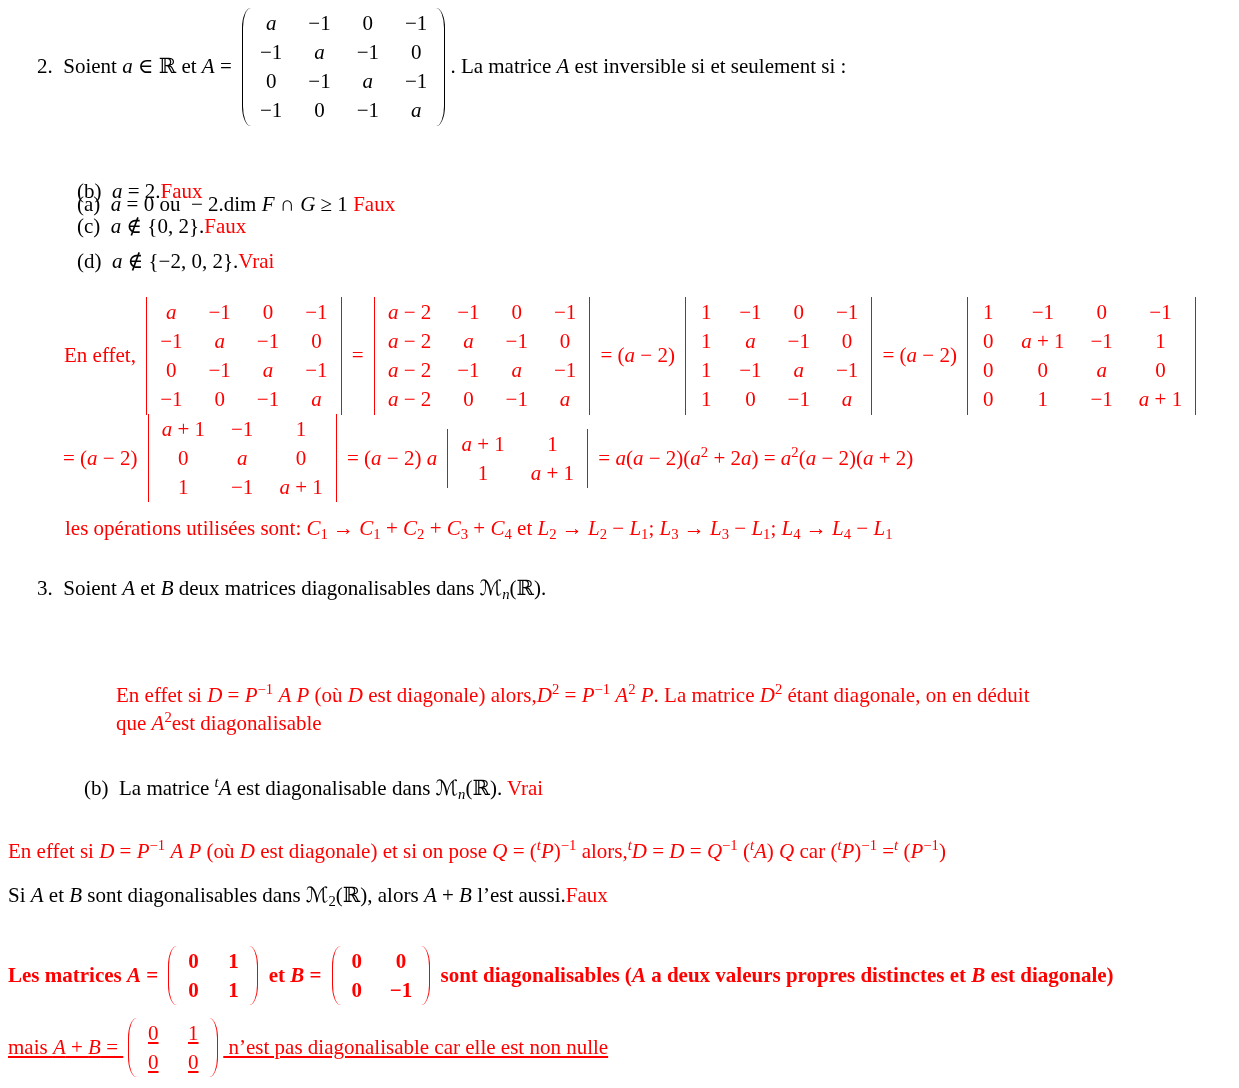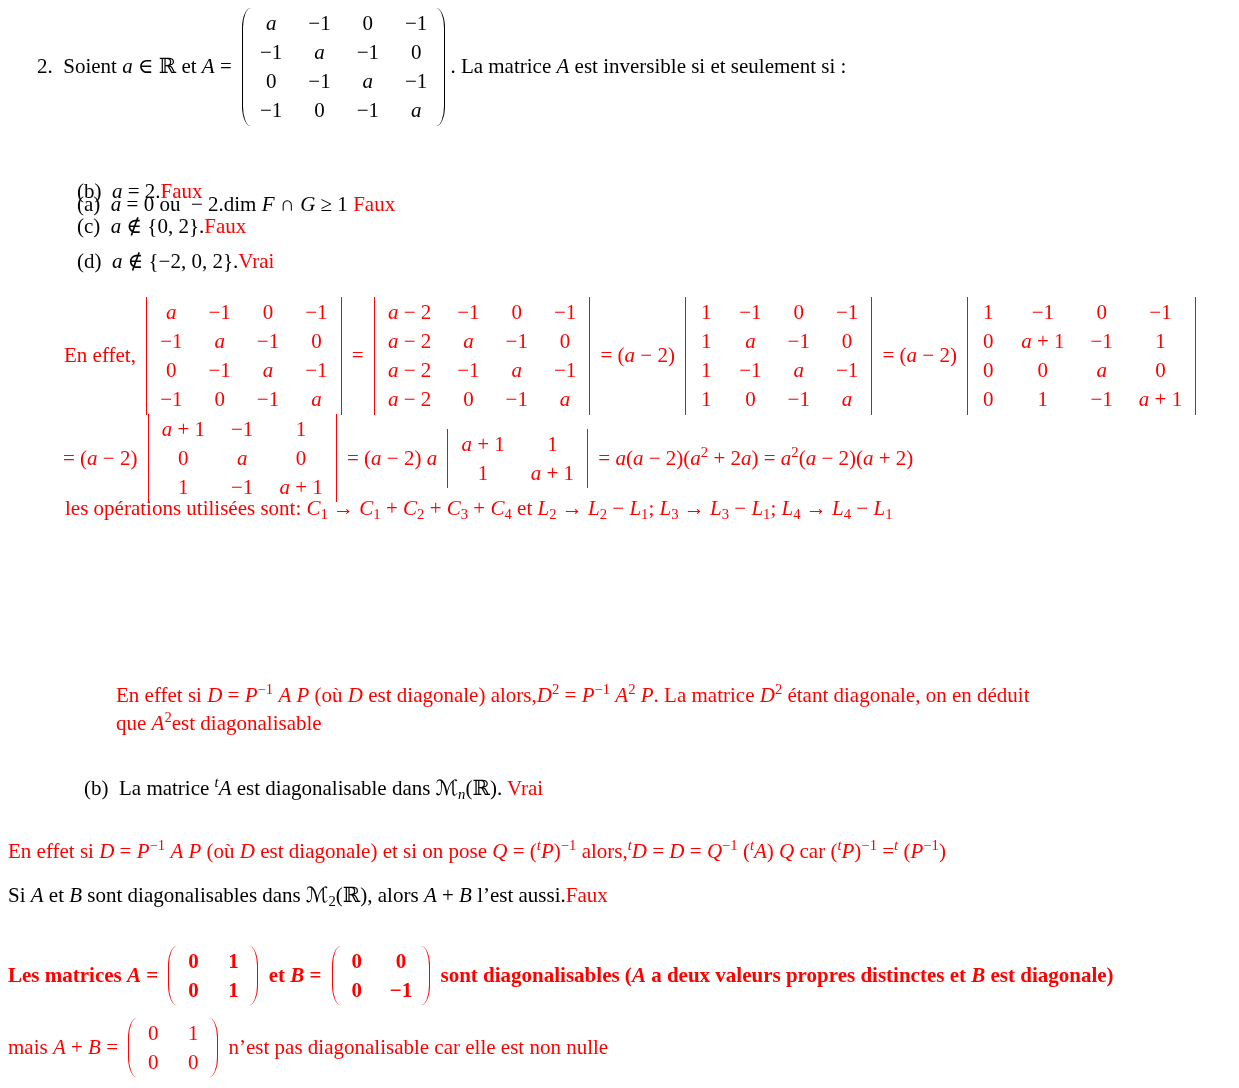--- a/index.html
+++ b/index.html
@@ -29,45 +29,46 @@
   .det > .delim.left{border-left:1.5px solid currentColor;}
   .det > .delim.right{border-right:1.5px solid currentColor;}
 
   #b-q2     {left:37px;  top:8px;}
   #b-2a     {left:77px;  top:144px;margin-top:48px;}
   #b-2b     {left:77px;  top:179px;}
   #b-2c     {left:77px;  top:214px;}
   #b-2d     {left:77px;  top:249px;justify-content:flex-end;}
   #b-chain1 {left:64px;  top:297px;}
   #b-chain2 {left:63px;  top:414px;}
-  #b-ops    {left:65px;  top:496px;}
+  #b-ops    {left:65px;  top:516px;}
   #b-q3     {left:37px;  top:576px;}
   #b-3a     {left:77px;  top:620px;}
   #b-3a-expl{left:116px; top:681px; width:1123px;}
   #b-3b     {left:84px;  top:776px;}
   #b-3b-expl{left:8px;   top:837px; width:1231px;}
   #b-sum    {left:8px;   top:883px;}
   #b-ce1    {left:8px;   top:946px; max-width:1231px;font-weight:bold;}
-  #b-ce2    {left:8px;   top:1018px;}
+  #b-ce2    {left:8px;   top:1018px;text-decoration:underline;}
 </style>
 </head>
 <body>
 
 <div id="doc">
   <div class="block flexline" id="b-q2"><span class="run"><span class="seg">2.  Soient </span><span class="seg it">a</span><span class="seg"> ∈ ℝ et </span><span class="seg it">A</span><span class="seg"> = </span></span><span class="matrix paren"><span class="delim left"></span><span class="mgrid" style="grid-template-columns: repeat(4, auto);"><span class="mcell"><span class="it">a</span></span><span class="mcell"><span>−1</span></span><span class="mcell"><span>0</span></span><span class="mcell"><span>−1</span></span><span class="mcell"><span>−1</span></span><span class="mcell"><span class="it">a</span></span><span class="mcell"><span>−1</span></span><span class="mcell"><span>0</span></span><span class="mcell"><span>0</span></span><span class="mcell"><span>−1</span></span><span class="mcell"><span class="it">a</span></span><span class="mcell"><span>−1</span></span><span class="mcell"><span>−1</span></span><span class="mcell"><span>0</span></span><span class="mcell"><span>−1</span></span><span class="mcell"><span class="it">a</span></span></span><span class="delim right"></span></span><span class="run"><span class="seg">. La matrice </span><span class="seg it">A</span><span class="seg"> est inversible si et seulement si :</span></span></div>
 
   <div class="block flexline" id="b-2a"><span class="run"><span class="seg">(a)  </span><span class="seg it">a</span><span class="seg"> = 0 ou  − 2.dim </span><span class="seg it">F</span><span class="seg"> ∩ </span><span class="seg it">G</span><span class="seg"> ≥ 1 </span><span class="seg c-red">Faux</span></span></div>
   <div class="block flexline" id="b-2b"><span class="run"><span class="seg">(b)  </span><span class="seg it">a</span><span class="seg"> = 2.</span><span class="seg c-red">Faux</span></span></div>
   <div class="block flexline" id="b-2c"><span class="run"><span class="seg">(c)  </span><span class="seg it">a</span><span class="seg"> ∉ {0, 2}.</span><span class="seg c-red">Faux</span></span></div>
   <div class="block flexline" id="b-2d"><span class="run"><span class="seg">(d)  </span><span class="seg it">a</span><span class="seg"> ∉ {−2, 0, 2}.</span><span class="seg c-red">Vrai</span></span></div>
 
   <div class="block flexline red" id="b-chain1"><span class="run"><span class="seg">En effet, </span></span><span class="matrix det"><span class="delim left"></span><span class="mgrid" style="grid-template-columns: repeat(4, auto);"><span class="mcell"><span class="it">a</span></span><span class="mcell"><span>−1</span></span><span class="mcell"><span>0</span></span><span class="mcell"><span>−1</span></span><span class="mcell"><span>−1</span></span><span class="mcell"><span class="it">a</span></span><span class="mcell"><span>−1</span></span><span class="mcell"><span>0</span></span><span class="mcell"><span>0</span></span><span class="mcell"><span>−1</span></span><span class="mcell"><span class="it">a</span></span><span class="mcell"><span>−1</span></span><span class="mcell"><span>−1</span></span><span class="mcell"><span>0</span></span><span class="mcell"><span>−1</span></span><span class="mcell"><span class="it">a</span></span></span><span class="delim right"></span></span><span class="run"><span class="seg"> = </span></span><span class="matrix det"><span class="delim left"></span><span class="mgrid" style="grid-template-columns: repeat(4, auto);"><span class="mcell"><span class="it">a</span><span> − 2</span></span><span class="mcell"><span>−1</span></span><span class="mcell"><span>0</span></span><span class="mcell"><span>−1</span></span><span class="mcell"><span class="it">a</span><span> − 2</span></span><span class="mcell"><span class="it">a</span></span><span class="mcell"><span>−1</span></span><span class="mcell"><span>0</span></span><span class="mcell"><span class="it">a</span><span> − 2</span></span><span class="mcell"><span>−1</span></span><span class="mcell"><span class="it">a</span></span><span class="mcell"><span>−1</span></span><span class="mcell"><span class="it">a</span><span> − 2</span></span><span class="mcell"><span>0</span></span><span class="mcell"><span>−1</span></span><span class="mcell"><span class="it">a</span></span></span><span class="delim right"></span></span><span class="run"><span class="seg"> = (</span><span class="seg it">a</span><span class="seg"> − 2) </span></span><span class="matrix det"><span class="delim left"></span><span class="mgrid" style="grid-template-columns: repeat(4, auto);"><span class="mcell"><span>1</span></span><span class="mcell"><span>−1</span></span><span class="mcell"><span>0</span></span><span class="mcell"><span>−1</span></span><span class="mcell"><span>1</span></span><span class="mcell"><span class="it">a</span></span><span class="mcell"><span>−1</span></span><span class="mcell"><span>0</span></span><span class="mcell"><span>1</span></span><span class="mcell"><span>−1</span></span><span class="mcell"><span class="it">a</span></span><span class="mcell"><span>−1</span></span><span class="mcell"><span>1</span></span><span class="mcell"><span>0</span></span><span class="mcell"><span>−1</span></span><span class="mcell"><span class="it">a</span></span></span><span class="delim right"></span></span><span class="run"><span class="seg"> = (</span><span class="seg it">a</span><span class="seg"> − 2) </span></span><span class="matrix det"><span class="delim left"></span><span class="mgrid" style="grid-template-columns: repeat(4, auto);"><span class="mcell"><span>1</span></span><span class="mcell"><span>−1</span></span><span class="mcell"><span>0</span></span><span class="mcell"><span>−1</span></span><span class="mcell"><span>0</span></span><span class="mcell"><span class="it">a</span><span> + 1</span></span><span class="mcell"><span>−1</span></span><span class="mcell"><span>1</span></span><span class="mcell"><span>0</span></span><span class="mcell"><span>0</span></span><span class="mcell"><span class="it">a</span></span><span class="mcell"><span>0</span></span><span class="mcell"><span>0</span></span><span class="mcell"><span>1</span></span><span class="mcell"><span>−1</span></span><span class="mcell"><span class="it">a</span><span> + 1</span></span></span><span class="delim right"></span></span></div>
   <div class="block flexline red" id="b-chain2"><span class="run"><span class="seg">= (</span><span class="seg it">a</span><span class="seg"> − 2) </span></span><span class="matrix det"><span class="delim left"></span><span class="mgrid" style="grid-template-columns: repeat(3, auto);"><span class="mcell"><span class="it">a</span><span> + 1</span></span><span class="mcell"><span>−1</span></span><span class="mcell"><span>1</span></span><span class="mcell"><span>0</span></span><span class="mcell"><span class="it">a</span></span><span class="mcell"><span>0</span></span><span class="mcell"><span>1</span></span><span class="mcell"><span>−1</span></span><span class="mcell"><span class="it">a</span><span> + 1</span></span></span><span class="delim right"></span></span><span class="run"><span class="seg"> = (</span><span class="seg it">a</span><span class="seg"> − 2) </span><span class="seg it">a</span><span class="seg"> </span></span><span class="matrix det"><span class="delim left"></span><span class="mgrid" style="grid-template-columns: repeat(2, auto);"><span class="mcell"><span class="it">a</span><span> + 1</span></span><span class="mcell"><span>1</span></span><span class="mcell"><span>1</span></span><span class="mcell"><span class="it">a</span><span> + 1</span></span></span><span class="delim right"></span></span><span class="run"><span class="seg"> = </span><span class="seg it">a</span><span class="seg">(</span><span class="seg it">a</span><span class="seg"> − 2)(</span><span class="seg it">a</span><span class="seg sup">2</span><span class="seg"> + 2</span><span class="seg it">a</span><span class="seg">) = </span><span class="seg it">a</span><span class="seg sup">2</span><span class="seg">(</span><span class="seg it">a</span><span class="seg"> − 2)(</span><span class="seg it">a</span><span class="seg"> + 2)</span></span></div>
   <div class="block flexline red" id="b-ops"><span class="run"><span class="seg">les opérations utilisées sont: </span><span class="seg it">C</span><span class="seg sub">1</span><span class="seg"> → </span><span class="seg it">C</span><span class="seg sub">1</span><span class="seg"> + </span><span class="seg it">C</span><span class="seg sub">2</span><span class="seg"> + </span><span class="seg it">C</span><span class="seg sub">3</span><span class="seg"> + </span><span class="seg it">C</span><span class="seg sub">4</span><span class="seg"> et </span><span class="seg it">L</span><span class="seg sub">2</span><span class="seg"> → </span><span class="seg it">L</span><span class="seg sub">2</span><span class="seg"> − </span><span class="seg it">L</span><span class="seg sub">1</span><span class="seg">; </span><span class="seg it">L</span><span class="seg sub">3</span><span class="seg"> → </span><span class="seg it">L</span><span class="seg sub">3</span><span class="seg"> − </span><span class="seg it">L</span><span class="seg sub">1</span><span class="seg">; </span><span class="seg it">L</span><span class="seg sub">4</span><span class="seg"> → </span><span class="seg it">L</span><span class="seg sub">4</span><span class="seg"> − </span><span class="seg it">L</span><span class="seg sub">1</span></span></div>
 
+  <div class="block flexline" id="b-q3"><span class="run"><span class="seg">3.  Soient </span><span class="seg it">A</span><span class="seg"> et </span><span class="seg it">B</span><span class="seg"> deux matrices diagonalisables dans </span><span class="seg">ℳ</span><span class="seg it sub">n</span><span class="seg">(ℝ).</span></span></div>
   <div class="block para red" id="b-3a-expl"><span class="run"><span class="seg">En effet si </span><span class="seg it">D</span><span class="seg"> = </span><span class="seg it">P</span><span class="seg sup">−1</span><span class="seg"> </span><span class="seg it">A</span><span class="seg"> </span><span class="seg it">P</span><span class="seg"> (où </span><span class="seg it">D</span><span class="seg"> est diagonale) alors,</span><span class="seg it">D</span><span class="seg sup">2</span><span class="seg"> = </span><span class="seg it">P</span><span class="seg sup">−1</span><span class="seg"> </span><span class="seg it">A</span><span class="seg sup">2</span><span class="seg"> </span><span class="seg it">P</span><span class="seg">. La matrice </span><span class="seg it">D</span><span class="seg sup">2</span><span class="seg"> étant diagonale, on en déduit</span><br><span class="seg">que </span><span class="seg it">A</span><span class="seg sup">2</span><span class="seg">est diagonalisable</span></span></div>
   <div class="block flexline" id="b-3b"><span class="run"><span class="seg">(b)  La matrice </span><span class="seg it sup">t</span><span class="seg it">A</span><span class="seg"> est diagonalisable dans </span><span class="seg">ℳ</span><span class="seg it sub">n</span><span class="seg">(ℝ). </span><span class="seg c-red">Vrai</span></span></div>
   <div class="block para red" id="b-3b-expl"><span class="run"><span class="seg">En effet si </span><span class="seg it">D</span><span class="seg"> = </span><span class="seg it">P</span><span class="seg sup">−1</span><span class="seg"> </span><span class="seg it">A</span><span class="seg"> </span><span class="seg it">P</span><span class="seg"> (où </span><span class="seg it">D</span><span class="seg"> est diagonale) et si on pose </span><span class="seg it">Q</span><span class="seg"> = (</span><span class="seg it sup">t</span><span class="seg it">P</span><span class="seg">)</span><span class="seg sup">−1</span><span class="seg"> alors,</span><span class="seg it sup">t</span><span class="seg it">D</span><span class="seg"> = </span><span class="seg it">D</span><span class="seg"> = </span><span class="seg it">Q</span><span class="seg sup">−1</span><span class="seg"> (</span><span class="seg it sup">t</span><span class="seg it">A</span><span class="seg">) </span><span class="seg it">Q</span><span class="seg"> car (</span><span class="seg it sup">t</span><span class="seg it">P</span><span class="seg">)</span><span class="seg sup">−1</span><span class="seg"> =</span><span class="seg it sup">t</span><span class="seg"> (</span><span class="seg it">P</span><span class="seg sup">−1</span><span class="seg">)</span></span></div>
 
   <div class="block flexline" id="b-sum"><span class="run"><span class="seg">Si </span><span class="seg it">A</span><span class="seg"> et </span><span class="seg it">B</span><span class="seg"> sont diagonalisables dans </span><span class="seg">ℳ</span><span class="seg sub">2</span><span class="seg">(ℝ), alors </span><span class="seg it">A</span><span class="seg"> + </span><span class="seg it">B</span><span class="seg"> l’est aussi.</span><span class="seg c-red">Faux</span></span></div>
   <div class="block flexline red" id="b-ce1"><span class="run"><span class="seg">Les matrices </span><span class="seg it">A</span><span class="seg"> = </span></span><span class="matrix paren"><span class="delim left"></span><span class="mgrid" style="grid-template-columns: repeat(2, auto);"><span class="mcell"><span>0</span></span><span class="mcell"><span>1</span></span><span class="mcell"><span>0</span></span><span class="mcell"><span>1</span></span></span><span class="delim right"></span></span><span class="run"><span class="seg"> et </span><span class="seg it">B</span><span class="seg"> = </span></span><span class="matrix paren"><span class="delim left"></span><span class="mgrid" style="grid-template-columns: repeat(2, auto);"><span class="mcell"><span>0</span></span><span class="mcell"><span>0</span></span><span class="mcell"><span>0</span></span><span class="mcell"><span>−1</span></span></span><span class="delim right"></span></span><span class="run"><span class="seg"> sont diagonalisables (</span><span class="seg it">A</span><span class="seg"> a deux valeurs propres distinctes et </span><span class="seg it">B</span><span class="seg"> est diagonale)</span></span></div>
   <div class="block flexline red" id="b-ce2"><span class="run"><span class="seg">mais </span><span class="seg it">A</span><span class="seg"> + </span><span class="seg it">B</span><span class="seg"> = </span></span><span class="matrix paren"><span class="delim left"></span><span class="mgrid" style="grid-template-columns: repeat(2, auto);"><span class="mcell"><span>0</span></span><span class="mcell"><span>1</span></span><span class="mcell"><span>0</span></span><span class="mcell"><span>0</span></span></span><span class="delim right"></span></span><span class="run"><span class="seg"> n’est pas diagonalisable car elle est non nulle</span></span></div>
 </div>
 
 </body></html>

